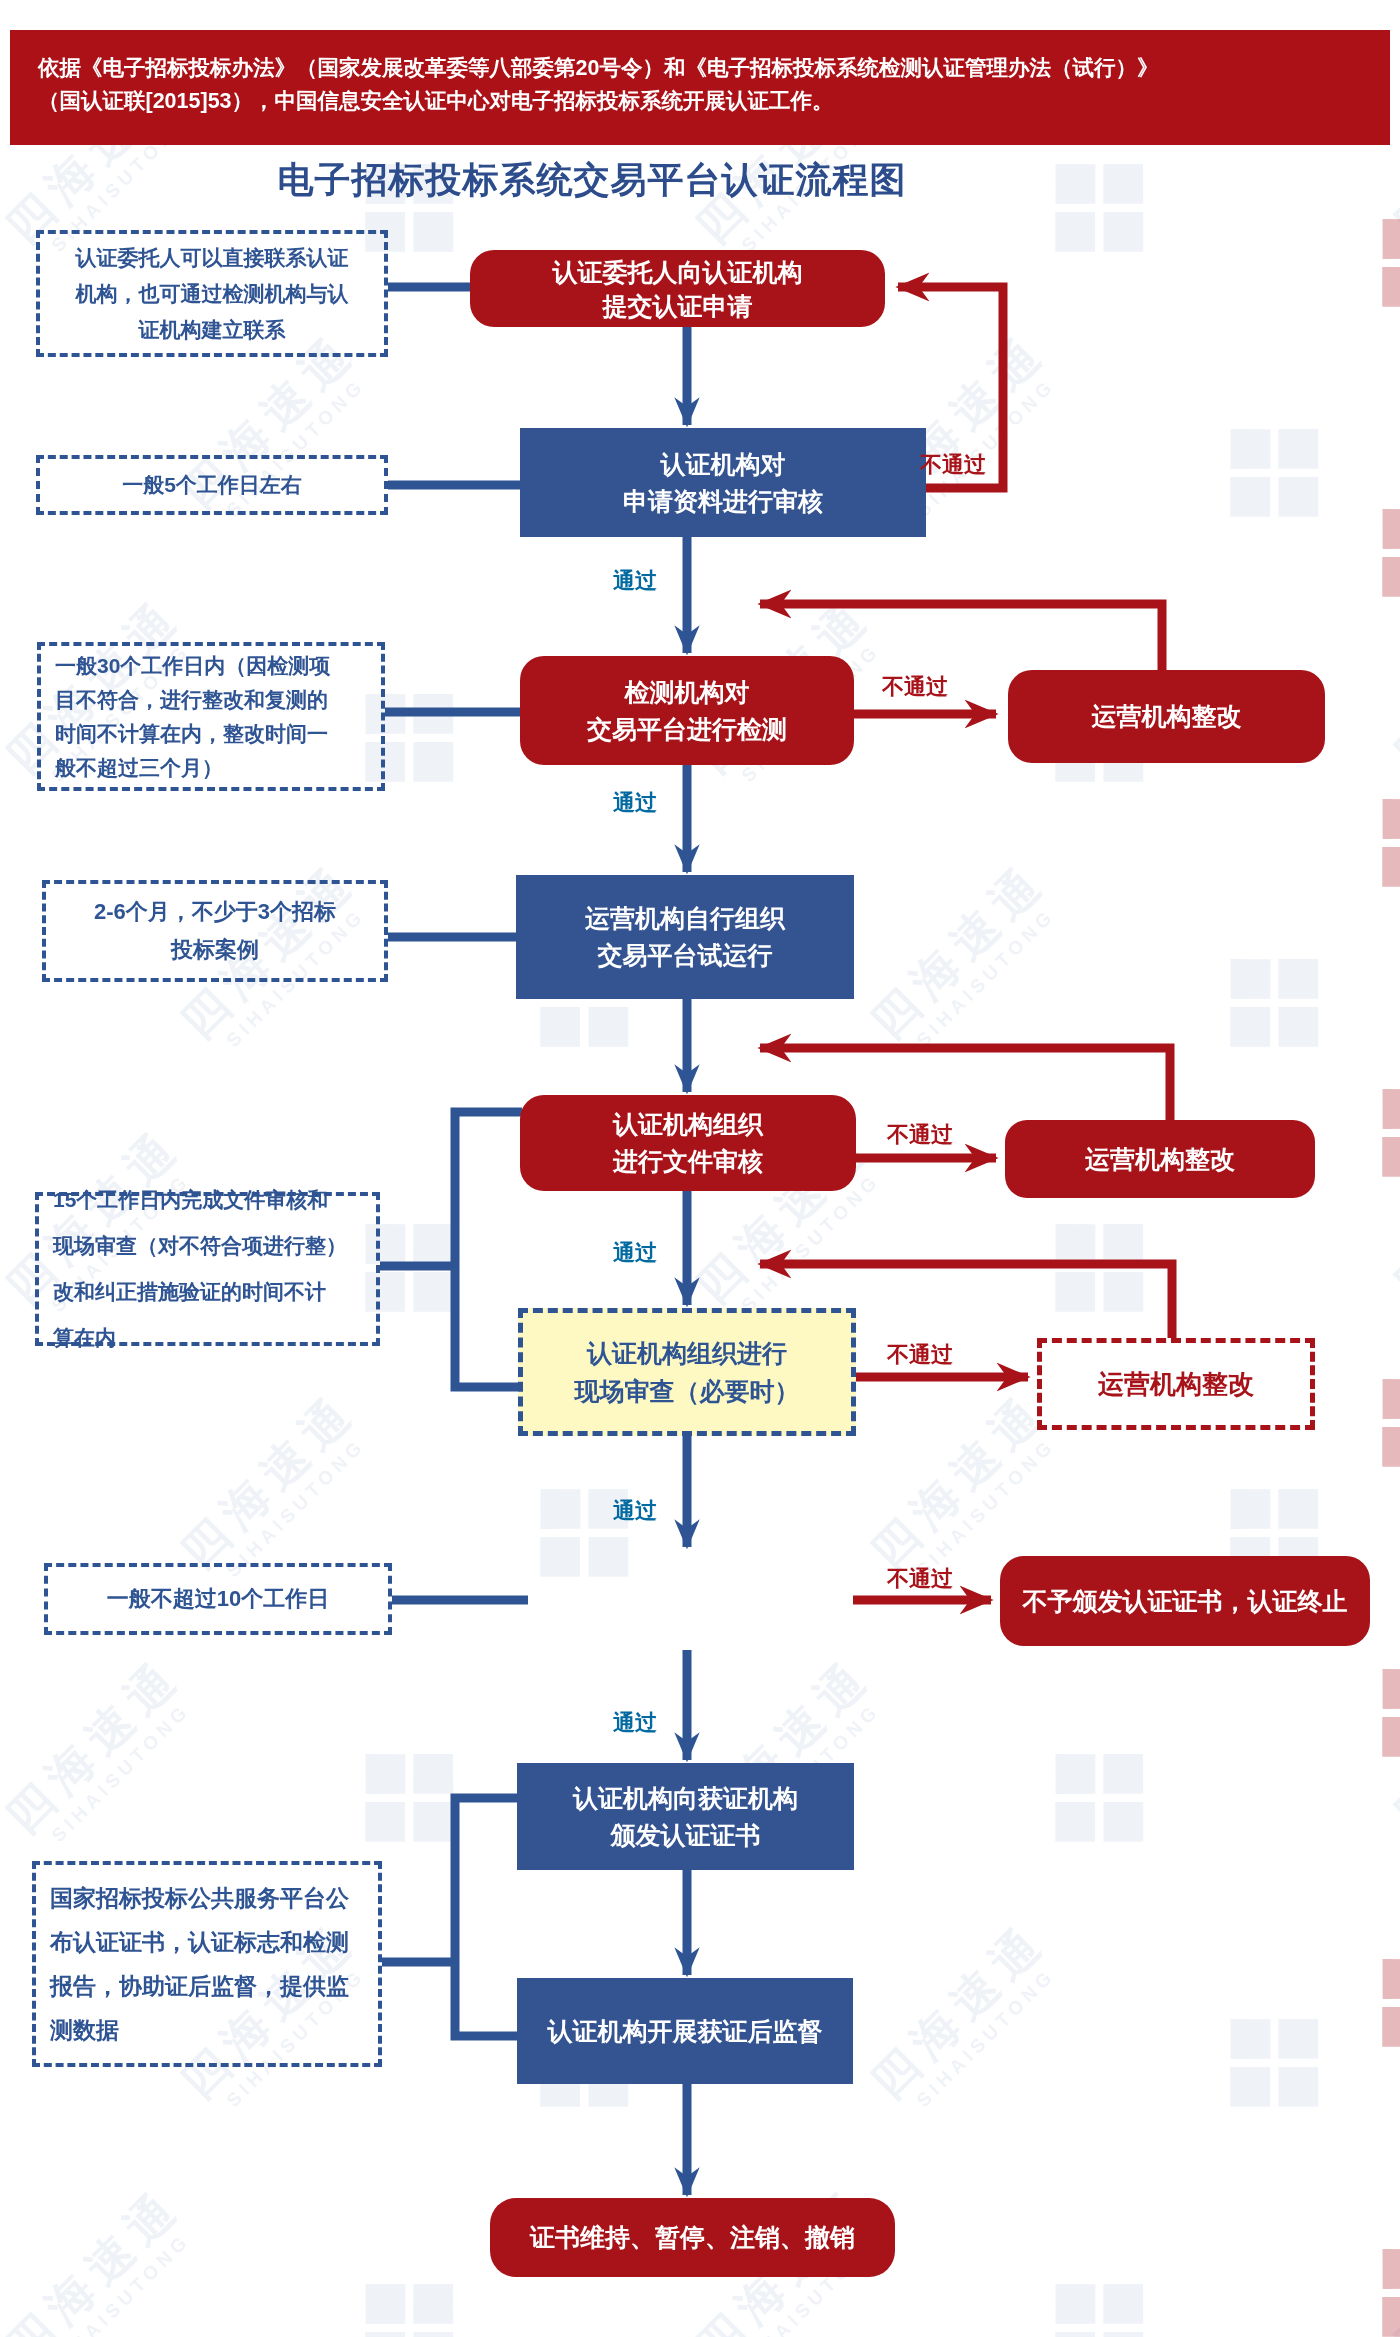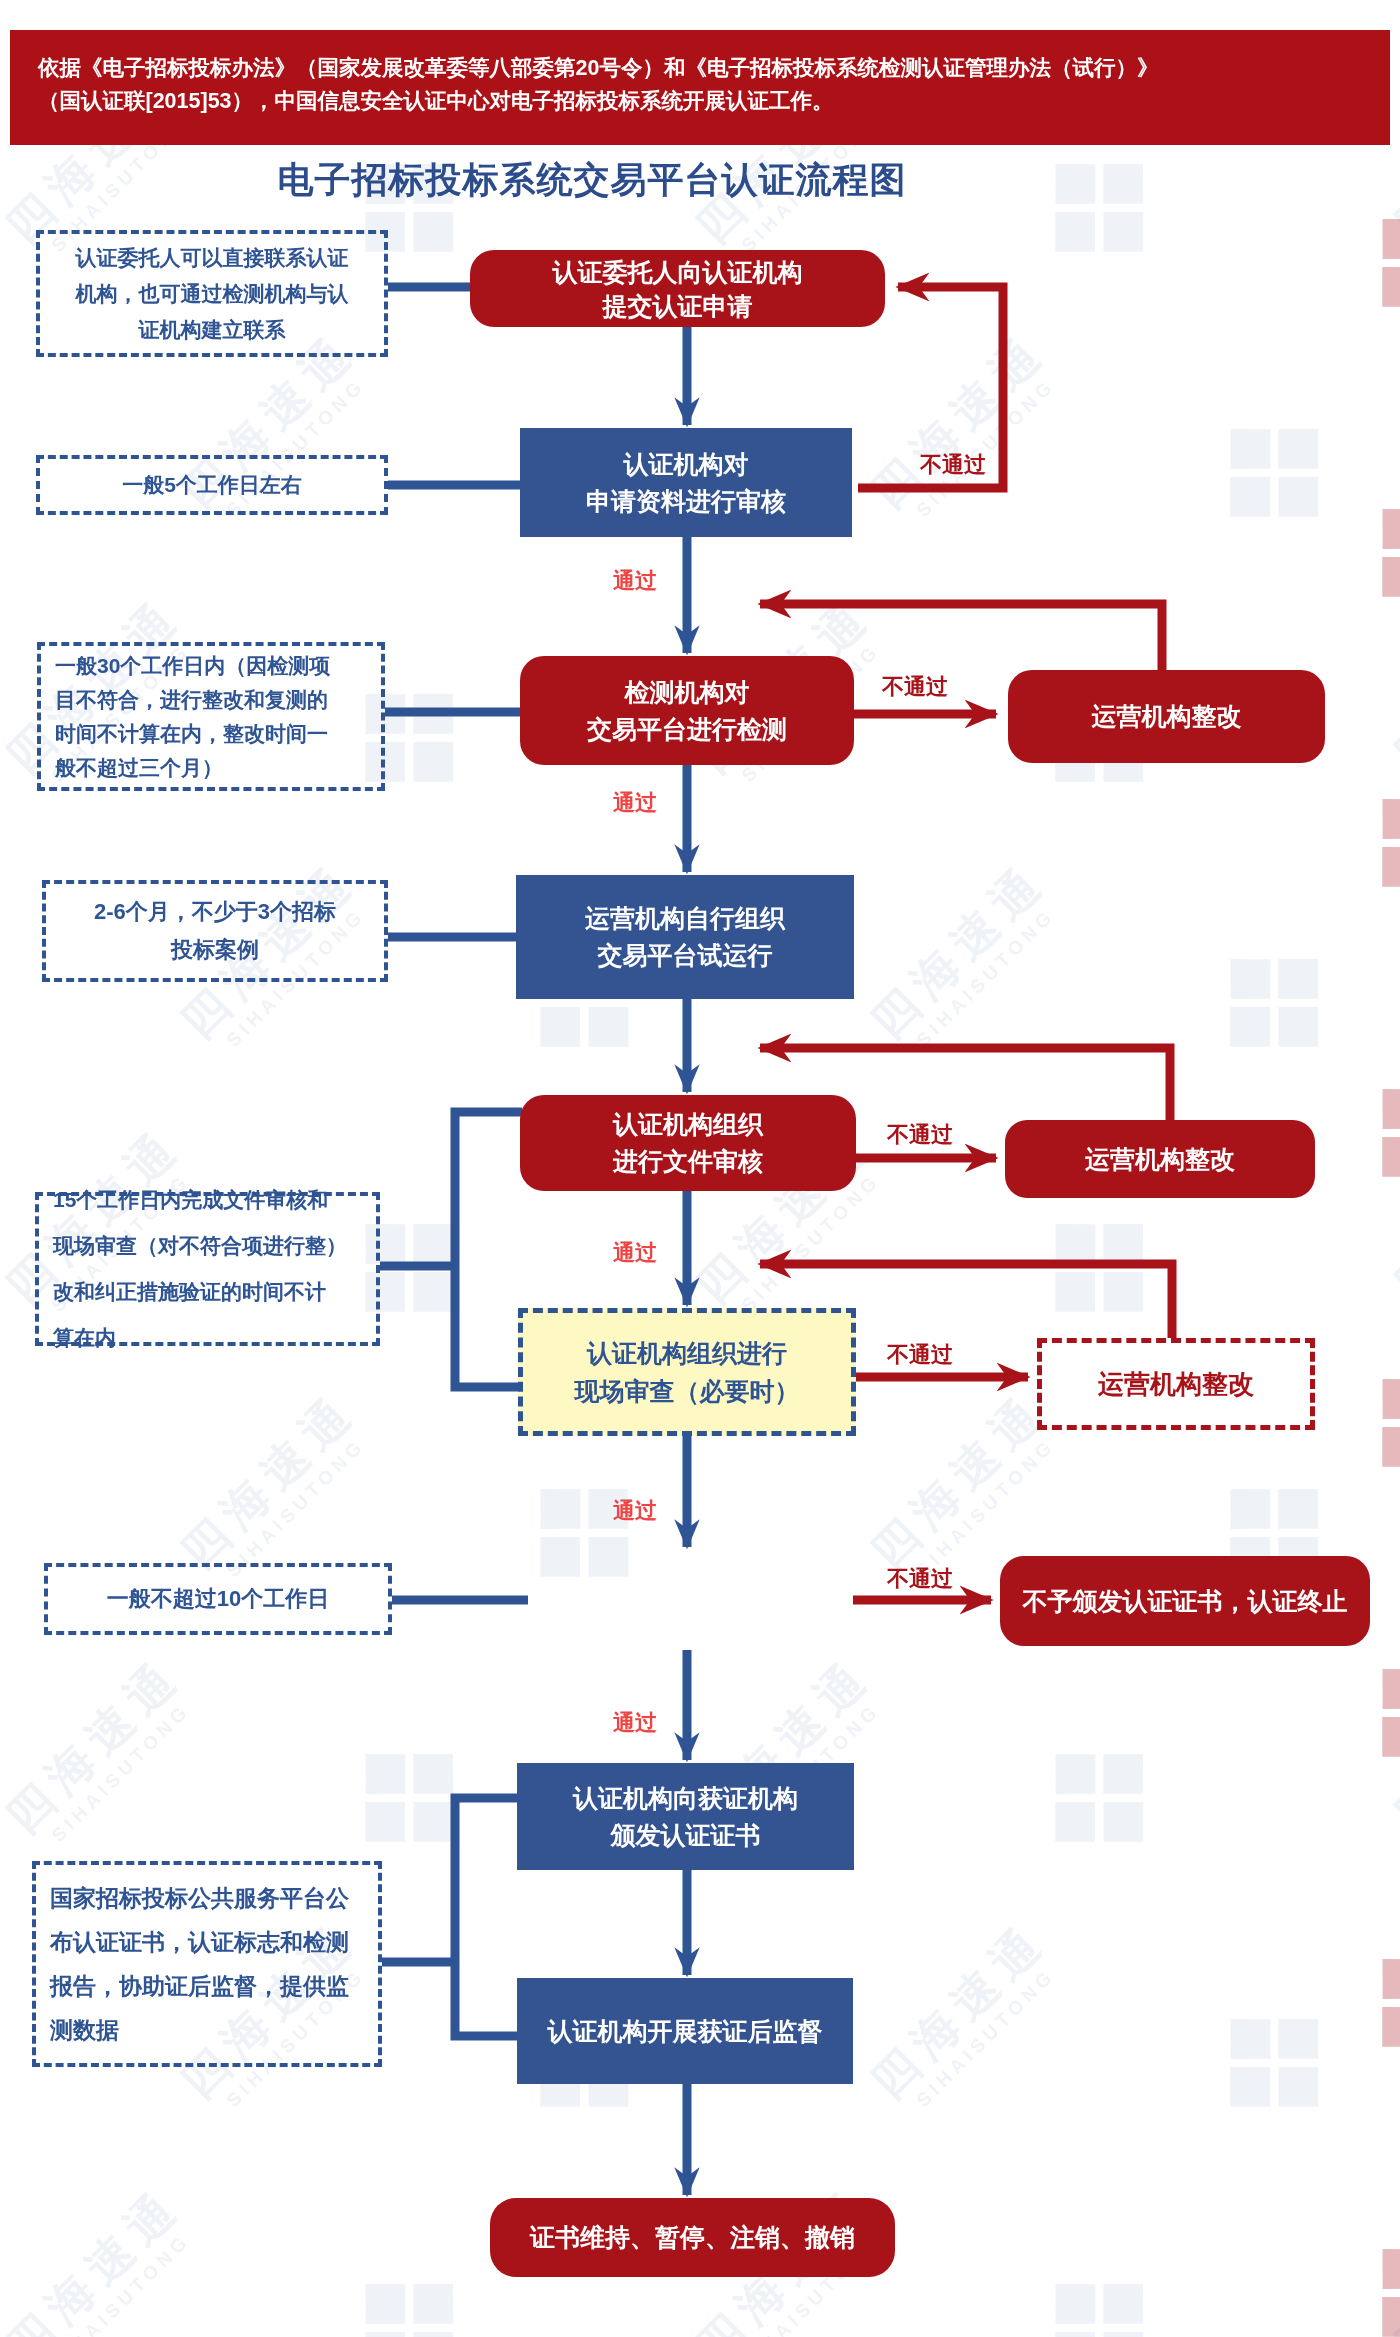--- a/index.html
+++ b/index.html
@@ -39,21 +39,21 @@
   .note{
     position:absolute;box-sizing:border-box;border:4px dashed #2F5493;
     color:#2F5493;font-weight:bold;background:transparent;
     display:flex;flex-direction:column;justify-content:center;
   }
   .note.center{text-align:center;}
   .note.left{text-align:left;padding-left:14px;padding-right:10px;}
   .flow-label{
     position:absolute;text-align:center;font-weight:bold;font-size:22px;
   }
-  .pass{color:#ef4444;width:70px;}
+  .pass{color:#0369a1;width:70px;}
   .fail{color:#A8131A;width:100px;}
 </style>
 </head>
 <body>
 
 <div id="stage">
 
   <div id="wm-layer">
       <div class="wm" style="left: -180px; top: -140px; color: rgba(47, 84, 147, 0.08);">
         <div class="d">❖</div>
@@ -361,21 +361,21 @@
     <div>布认证证书，认证标志和检测</div>
     <div>报告，协助证后监督，提供监</div>
     <div>测数据</div>
   </div>
 
   <div class="node red-box" style="left:470px;top:250px;width:415px;height:77px;line-height:34px;">
     <div>认证委托人向认证机构</div>
     <div>提交认证申请</div>
   </div>
 
-  <div class="node blue-box" style="left:520px;top:428px;width:332px;height:109px;">
+  <div class="node blue-box" style="left:520px;top:428px;width:406px;height:109px;">
     <div>认证机构对</div>
     <div>申请资料进行审核</div>
   </div>
 
   <div class="node red-box" style="left:520px;top:656px;width:334px;height:109px;">
     <div>检测机构对</div>
     <div>交易平台进行检测</div>
   </div>
 
   <div class="node blue-box" style="left:516px;top:875px;width:338px;height:124px;">

